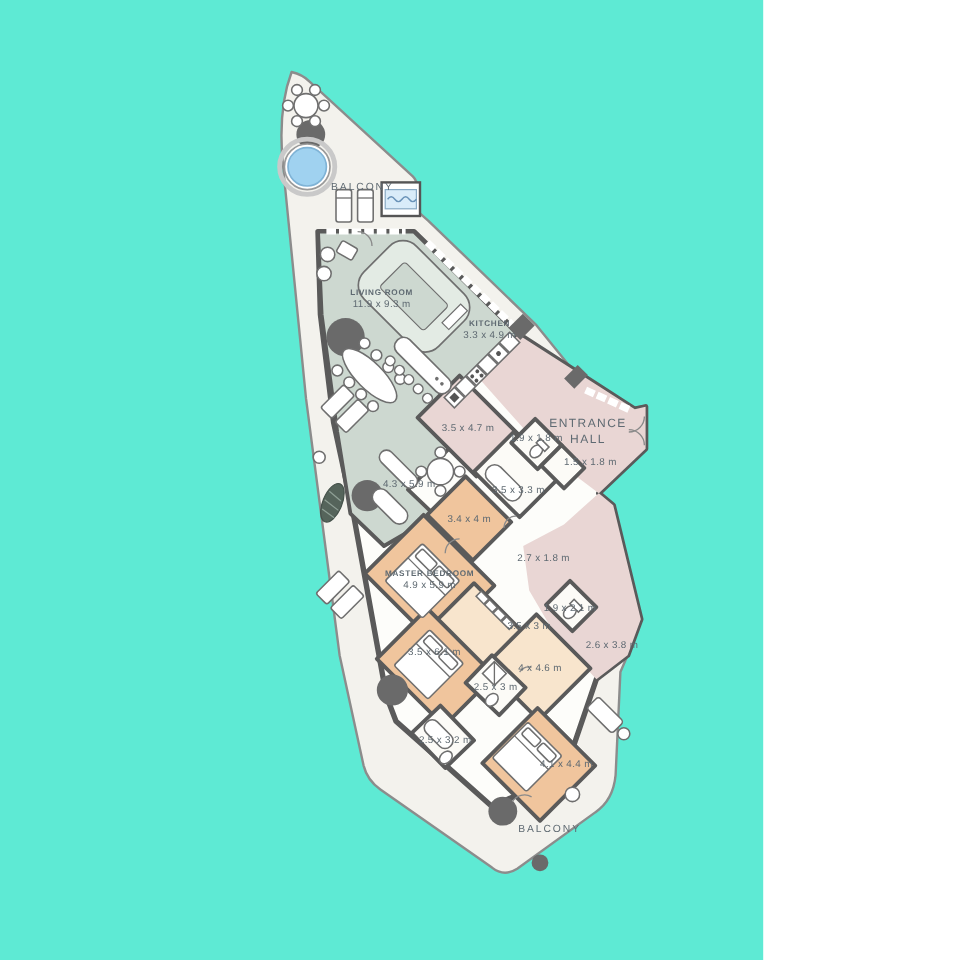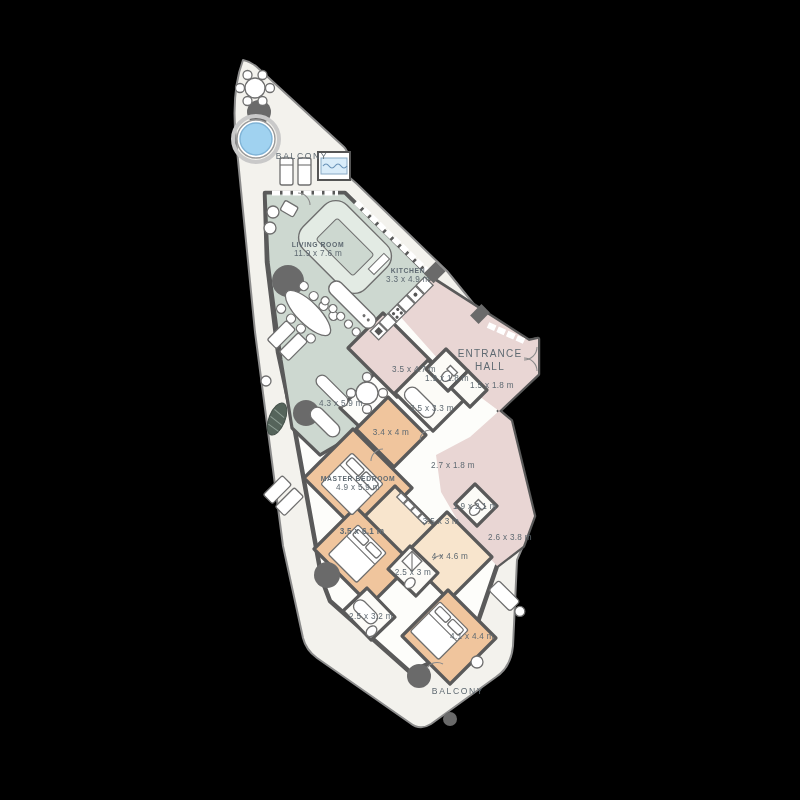--- a/index.html
+++ b/index.html
@@ -1,16 +1,16 @@
 <!DOCTYPE html>
 <html><head>
 <meta charset="utf-8">
 <style>
   html,body{margin:0;padding:0;background:#ffffff;}
-  .stage{position:relative;width:800px;height:800px;background:#000000;overflow:hidden;
+  .stage{position:relative;width:636px;height:800px;background:#5eead4;overflow:hidden;
          font-family:"Liberation Sans",sans-serif;}
   .stage svg{position:absolute;left:0;top:0;}
   
   .balcony-floor{fill:var(--balcony,#f3f2ed);stroke:#8c8c8c;stroke-width:2;stroke-linejoin:round;}
   .unit-floor{fill:#fdfdfa;stroke:var(--wall,#5a5a5a);stroke-width:4.5;stroke-linejoin:round;}
   .zone-living{fill:var(--living,#cdd8d0);}
   .zone-hall{fill:var(--hall,#e9d6d4);}
   .zone-bed{fill:var(--bed,#f0c59d);}
   .zone-bed-light{fill:var(--bedlight,#f8e5cd);}
   .zone-bath{fill:#fcfbf7;}
@@ -239,30 +239,30 @@
     <path class="arc" d="M430,430 a10,10 0 0 0 -10,10"></path>
     <path class="arc" d="M433,560 a10,10 0 0 1 10,-4"></path>
   </svg>
 
   <div>
       <div class="plan-label area" style="left: 302px; top: 156px;">
         <div class="rname">BALCONY</div>
       </div>
       <div class="plan-label" style="left: 318px; top: 250px;">
         <div class="rname">LIVING ROOM</div>
-        <div class="rdims">11.9 x 7.6 m</div>
+        <div class="rdims">11.9 x 9.3 m</div>
       </div>
       <div class="plan-label" style="left: 408px; top: 276px;">
         <div class="rname">KITCHEN</div>
         <div class="rdims">3.3 x 4.9 m</div>
       </div>
-      <div class="plan-label" style="left: 390px; top: 370px; margin-left: 24px;">
+      <div class="plan-label" style="left: 390px; top: 357px;">
         <div class="rdims">3.5 x 4.7 m</div>
       </div>
-      <div class="plan-label" style="left: 447px; top: 366px; margin-top: 13px;">
+      <div class="plan-label" style="left: 447px; top: 366px;">
         <div class="rdims">1.9 x 1.8 m</div>
       </div>
       <div class="plan-label area hall" style="left: 490px; top: 360px;">
         <div class="rname">ENTRANCE HALL</div>
       </div>
       <div class="plan-label" style="left: 468px; top: 386px; margin-left: 24px;">
         <div class="rdims">1.5 x 1.8 m</div>
       </div>
       <div class="plan-label" style="left: 432px; top: 409px;">
         <div class="rdims">3.5 x 3.3 m</div>
@@ -282,21 +282,21 @@
       </div>
       <div class="plan-label" style="left: 475px; top: 507px;">
         <div class="rdims">1.9 x 2.1 m</div>
       </div>
       <div class="plan-label" style="left: 401px; top: 522px; margin-left: 40px;">
         <div class="rdims">3.5 x 3 m</div>
       </div>
       <div class="plan-label" style="left: 492px; top: 538px; padding-left: 36px;">
         <div class="rdims">2.6 x 3.8 m</div>
       </div>
-      <div class="plan-label" style="left: 362px; top: 532px; font-weight: bold;">
+      <div class="plan-label" style="left: 362px; top: 544px;">
         <div class="rdims">3.5 x 6.1 m</div>
       </div>
       <div class="plan-label" style="left: 450px; top: 557px;">
         <div class="rdims">4 x 4.6 m</div>
       </div>
       <div class="plan-label" style="left: 413px; top: 573px;">
         <div class="rdims">2.5 x 3 m</div>
       </div>
       <div class="plan-label" style="left: 371px; top: 617px;">
         <div class="rdims">2.5 x 3.2 m</div>

